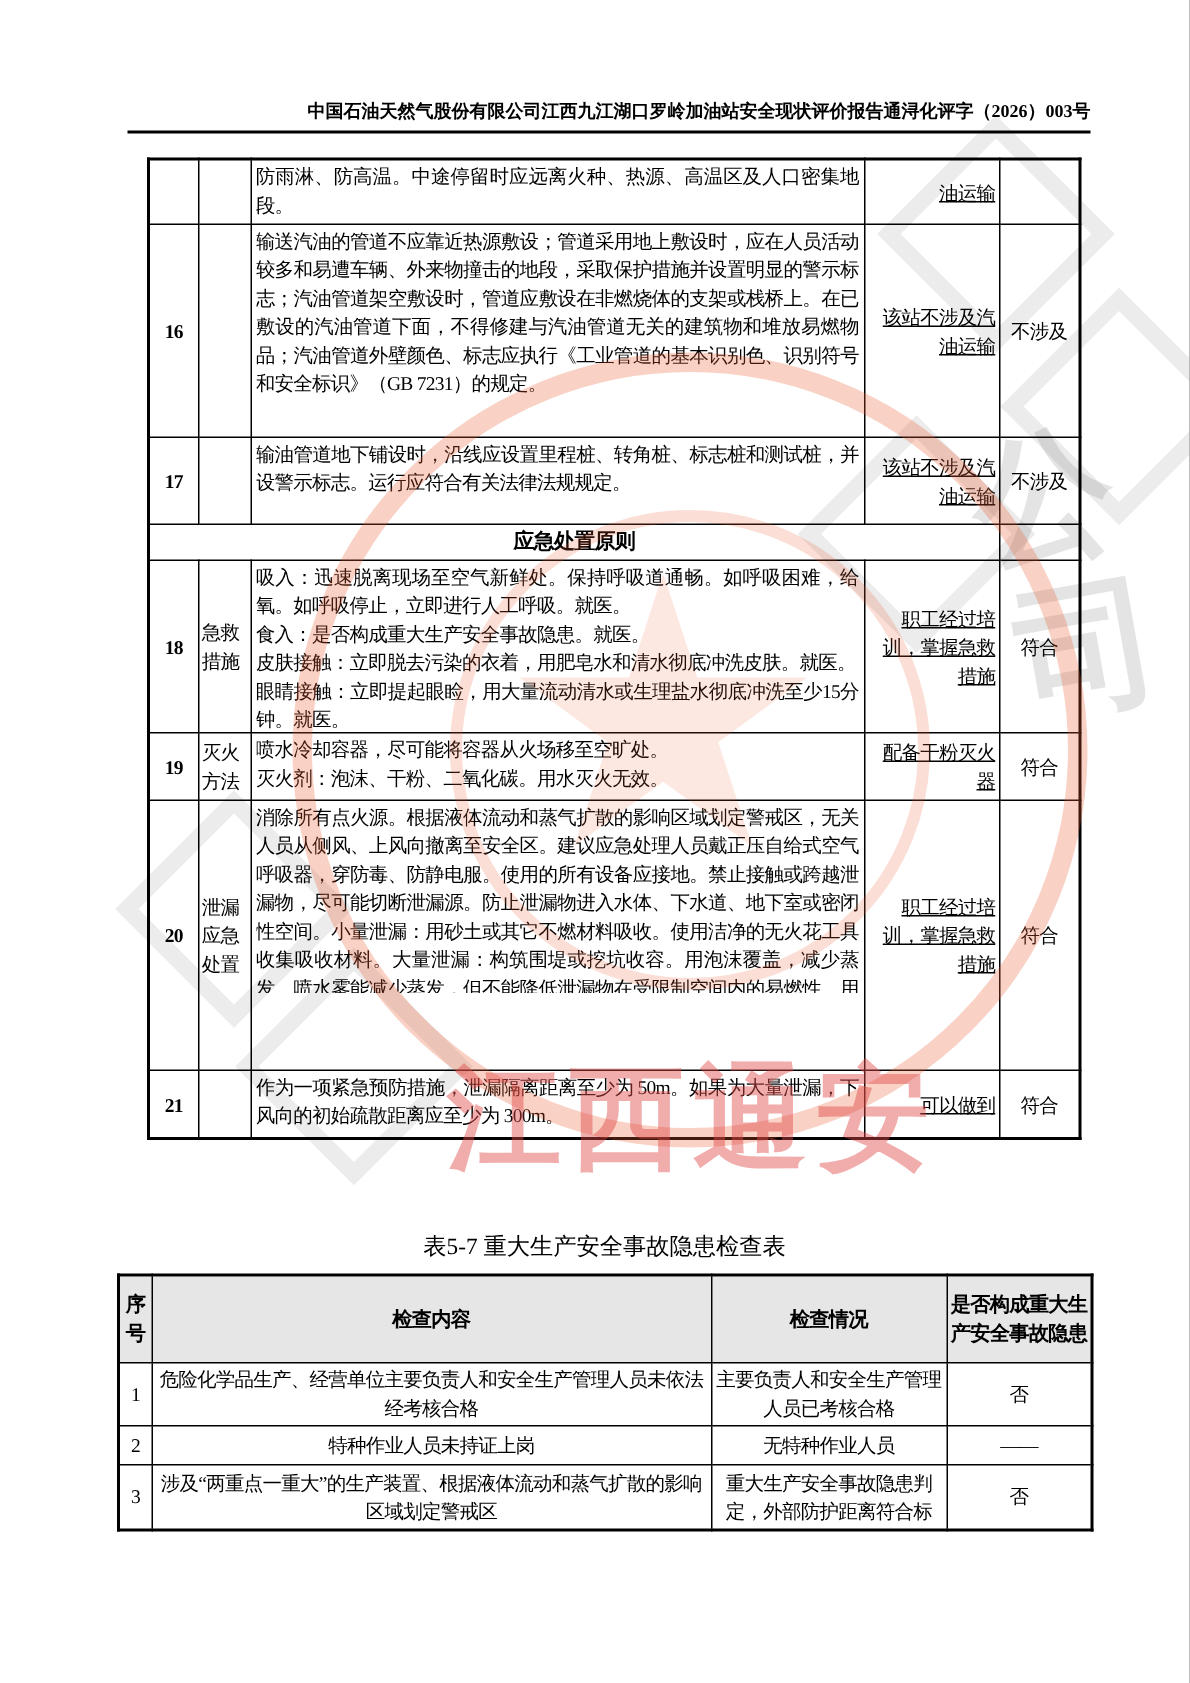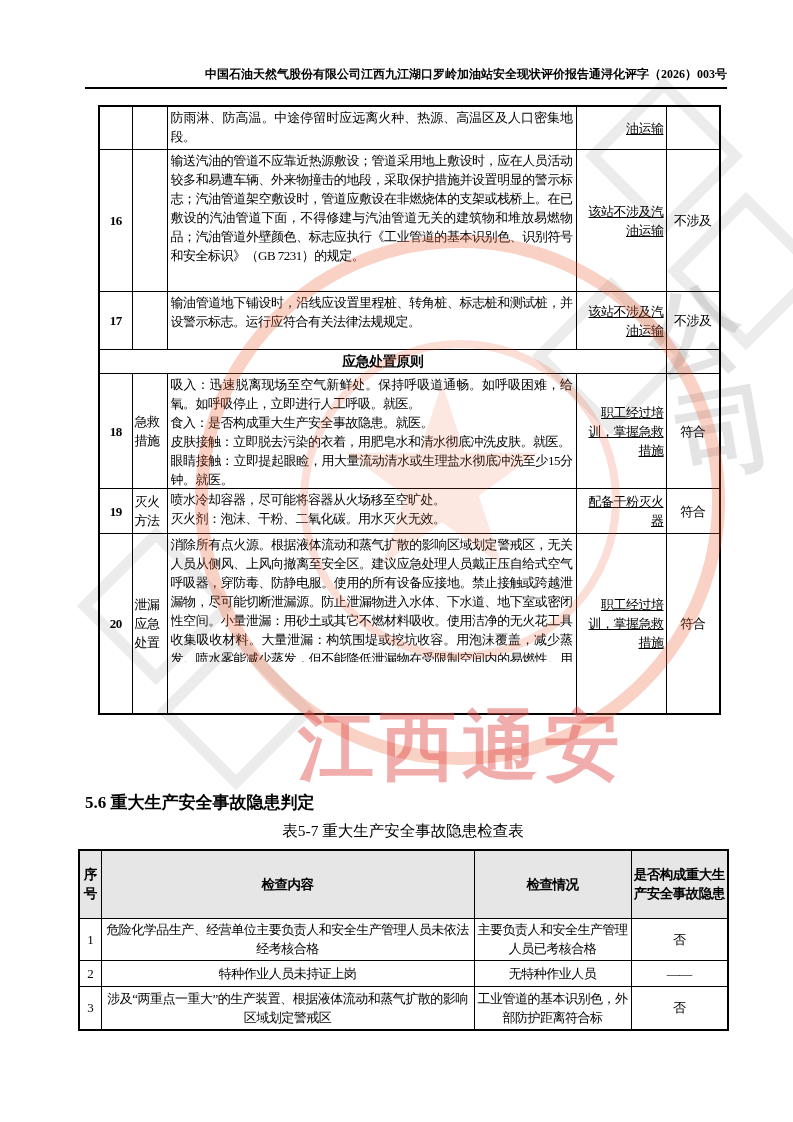--- a/index.html
+++ b/index.html
@@ -169,57 +169,65 @@
       </tr>
       <tr style="height:180px">
         <td class="sn">20</td>
         <td class="lbl">泄漏应急处置</td>
         <td class="body">
               <div class="cbox" style="height:127px">消除所有点火源。根据液体流动和蒸气扩散的影响区域划定警戒区，无关人员从侧风、上风向撤离至安全区。建议应急处理人员戴正压自给式空气呼吸器，穿防毒、防静电服。使用的所有设备应接地。禁止接触或跨越泄漏物，尽可能切断泄漏源。防止泄漏物进入水体、下水道、地下室或密闭性空间。小量泄漏：用砂土或其它不燃材料吸收。使用洁净的无火花工具收集吸收材料。大量泄漏：构筑围堤或挖坑收容。用泡沫覆盖，减少蒸发。喷水雾能减少蒸发，但不能降低泄漏物在受限制空间内的易燃性。用防爆泵转移至槽车或专用收集器内。</div>
             </td>
         <td class="stat">职工经过培训，掌握急救措施</td>
         <td class="res">符合</td>
       </tr>
+      <tr style="height:45px">
+        <td class="sn">21</td>
+        <td class="lbl"></td>
+        <td class="body">
+              <div class="cbox" style="height:42px">作为一项紧急预防措施，泄漏隔离距离至少为 50m。如果为大量泄漏，下风向的初始疏散距离应至少为 300m。</div>
+            </td>
+        <td class="stat">可以做到</td>
+        <td class="res">符合</td>
+      </tr>
     </tbody>
       </table>
 
 
-    <div class="sec-heading">5.6 重大生产安全事故隐患判定</div>
     <div class="tbl-caption">表5-7 重大生产安全事故隐患检查表</div>
 
     <table class="inspection t-outer">
       <colgroup>
         <col style="width:22px">
           <col style="width:373px">
           <col style="width:157px">
           <col style="width:97px">
       </colgroup>
       <tbody>
-          <tr class="hdr" style="height:68px">
+          <tr class="hdr" style="height:58px">
         <td>序号</td>
         <td>检查内容</td>
         <td>检查情况</td>
         <td>是否构成重大生产安全事故隐患</td>
       </tr>
       <tr style="height:42px">
         <td>1</td>
         <td>危险化学品生产、经营单位主要负责人和安全生产管理人员未依法经考核合格</td>
         <td>主要负责人和安全生产管理人员已考核合格</td>
         <td>否</td>
       </tr>
       <tr style="height:26px">
         <td>2</td>
         <td>特种作业人员未持证上岗</td>
         <td>无特种作业人员</td>
         <td>——</td>
       </tr>
       <tr style="height:44px">
         <td>3</td>
         <td>涉及“两重点一重大”的生产装置、根据液体流动和蒸气扩散的影响区域划定警戒区</td>
-        <td>工业管道的基本识别色，外部防护距离符合标</td>
+        <td>重大生产安全事故隐患判定，外部防护距离符合标</td>
         <td>否</td>
       </tr>
     </tbody>
       </table>
 
 
   </div>
 
   <div class="wm wm-ring-outer"></div>
   <div class="wm wm-ring-inner"></div>

